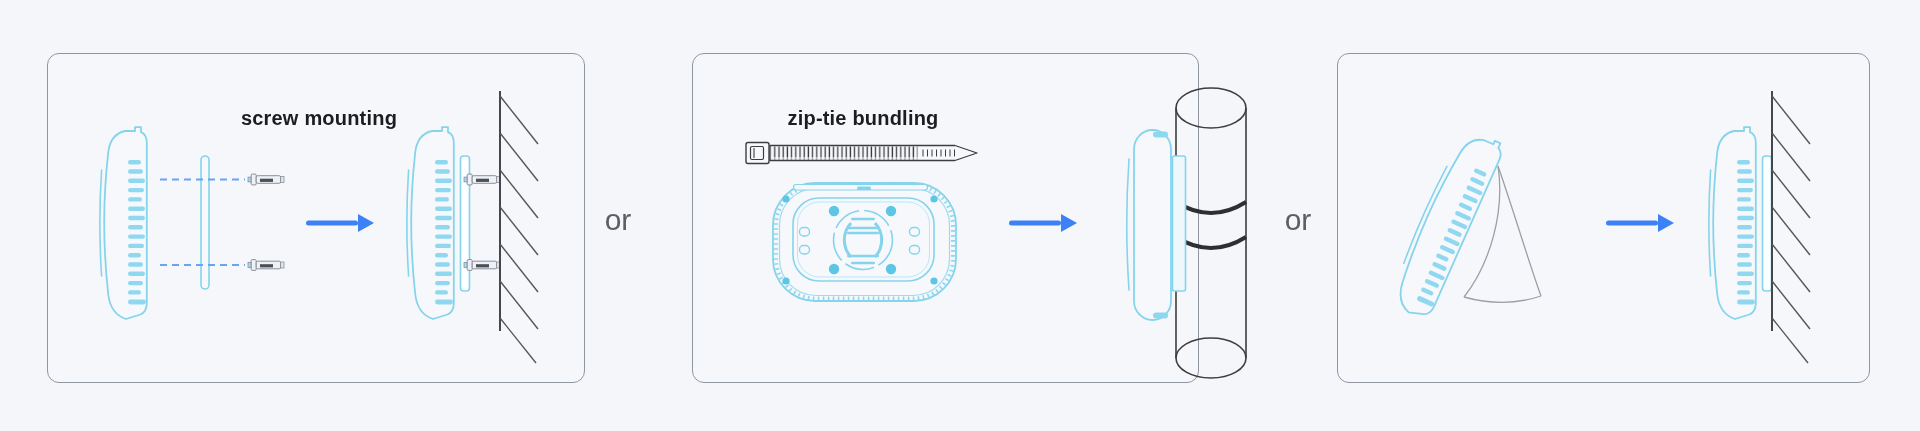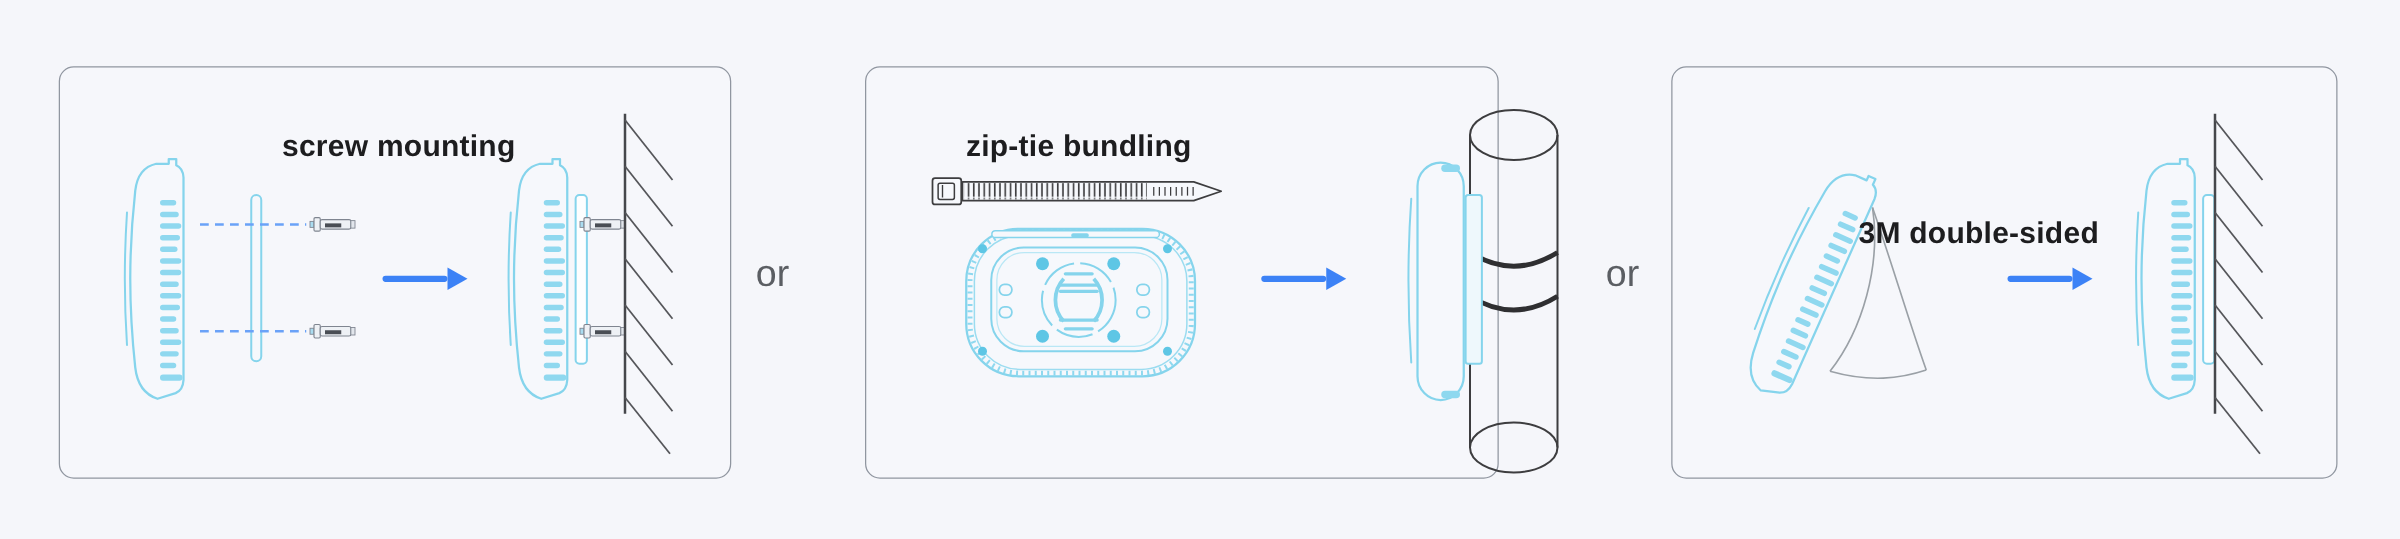--- a/index.html
+++ b/index.html
@@ -12,21 +12,21 @@
     position:absolute;top:53px;height:330px;box-sizing:border-box;
     border:1px solid var(--color-panel-border,#9096a0);
     border-radius:12px;background:#f6f7fb;
   }
   #panel-1{left:47px;width:538px}
   #panel-2{left:692px;width:507px}
   #panel-3{left:1337px;width:533px}
   .panel svg{position:absolute;left:0;top:0;overflow:visible;display:block}
   .panel-title{
     position:absolute;transform:translate(-50%,-50%);
-    font-size:24px;font-weight:600;letter-spacing:.2px;white-space:nowrap;
+    font-size:20px;font-weight:600;letter-spacing:.2px;white-space:nowrap;
     color:var(--color-title-text,#1d1d1f);
   }
   .or{
     position:absolute;transform:translate(-50%,-50%);
     font-size:30px;font-weight:500;
     color:var(--color-or-text,#5b5e63);
   }
   .arrow-part{fill:var(--color-accent-arrow,#3c82f6)}
 </style>
 </head>
@@ -234,16 +234,15 @@
         </g>
 
       <g>
         <use href="#dev-side" transform="translate(370,72)"></use>
         <rect x="424.5" y="102" width="9" height="135" rx="3" fill="#fdfeff" stroke="#85d4ec" stroke-width="1.6"></rect>
       </g>
       <g>
           <use href="#wall-hatch" transform="translate(434,37)"></use>
         </g>
     </svg>
-    <div class="panel-title" style="left:245px;top:133px">3M double-sided</div>
   </section>
 
 </div>
 
 </body></html>

